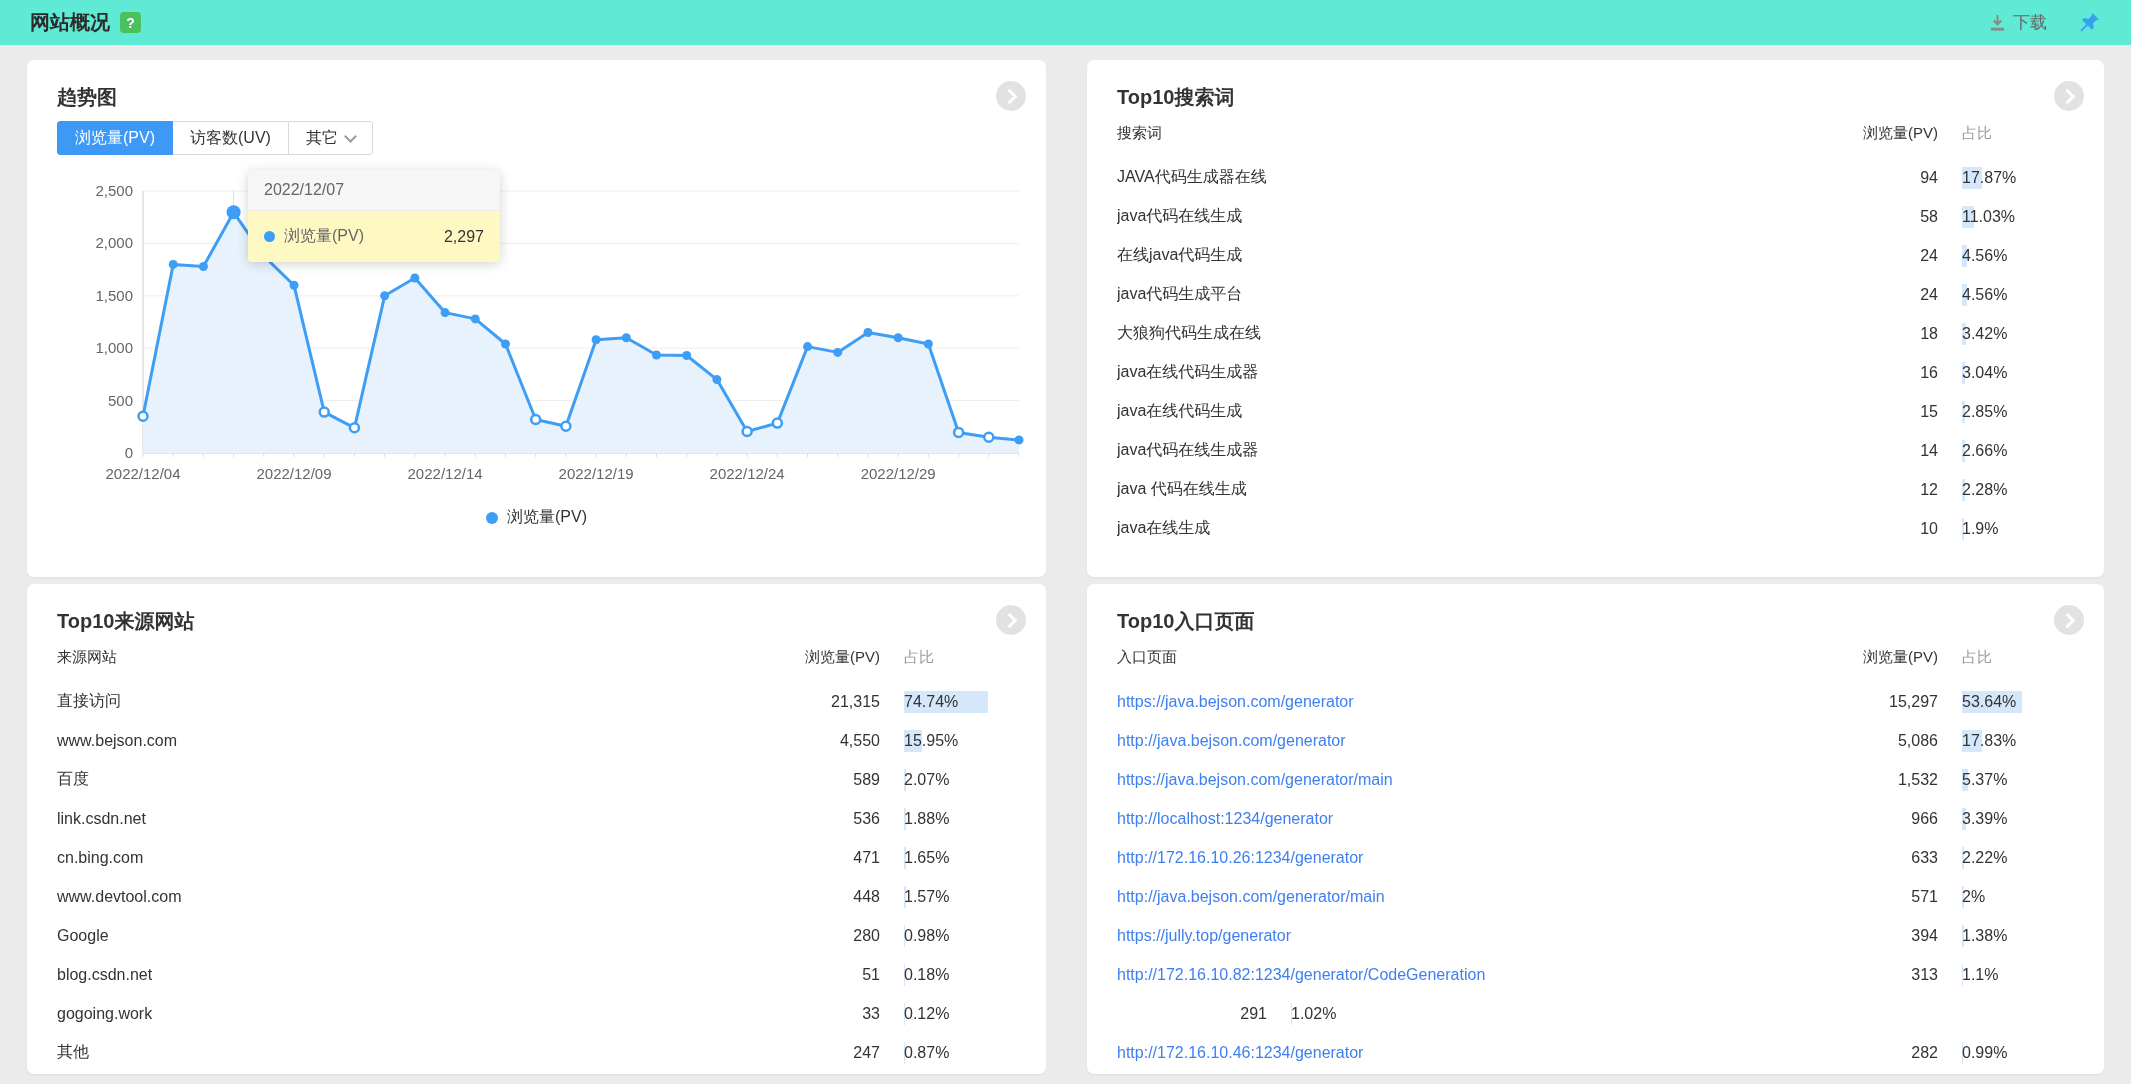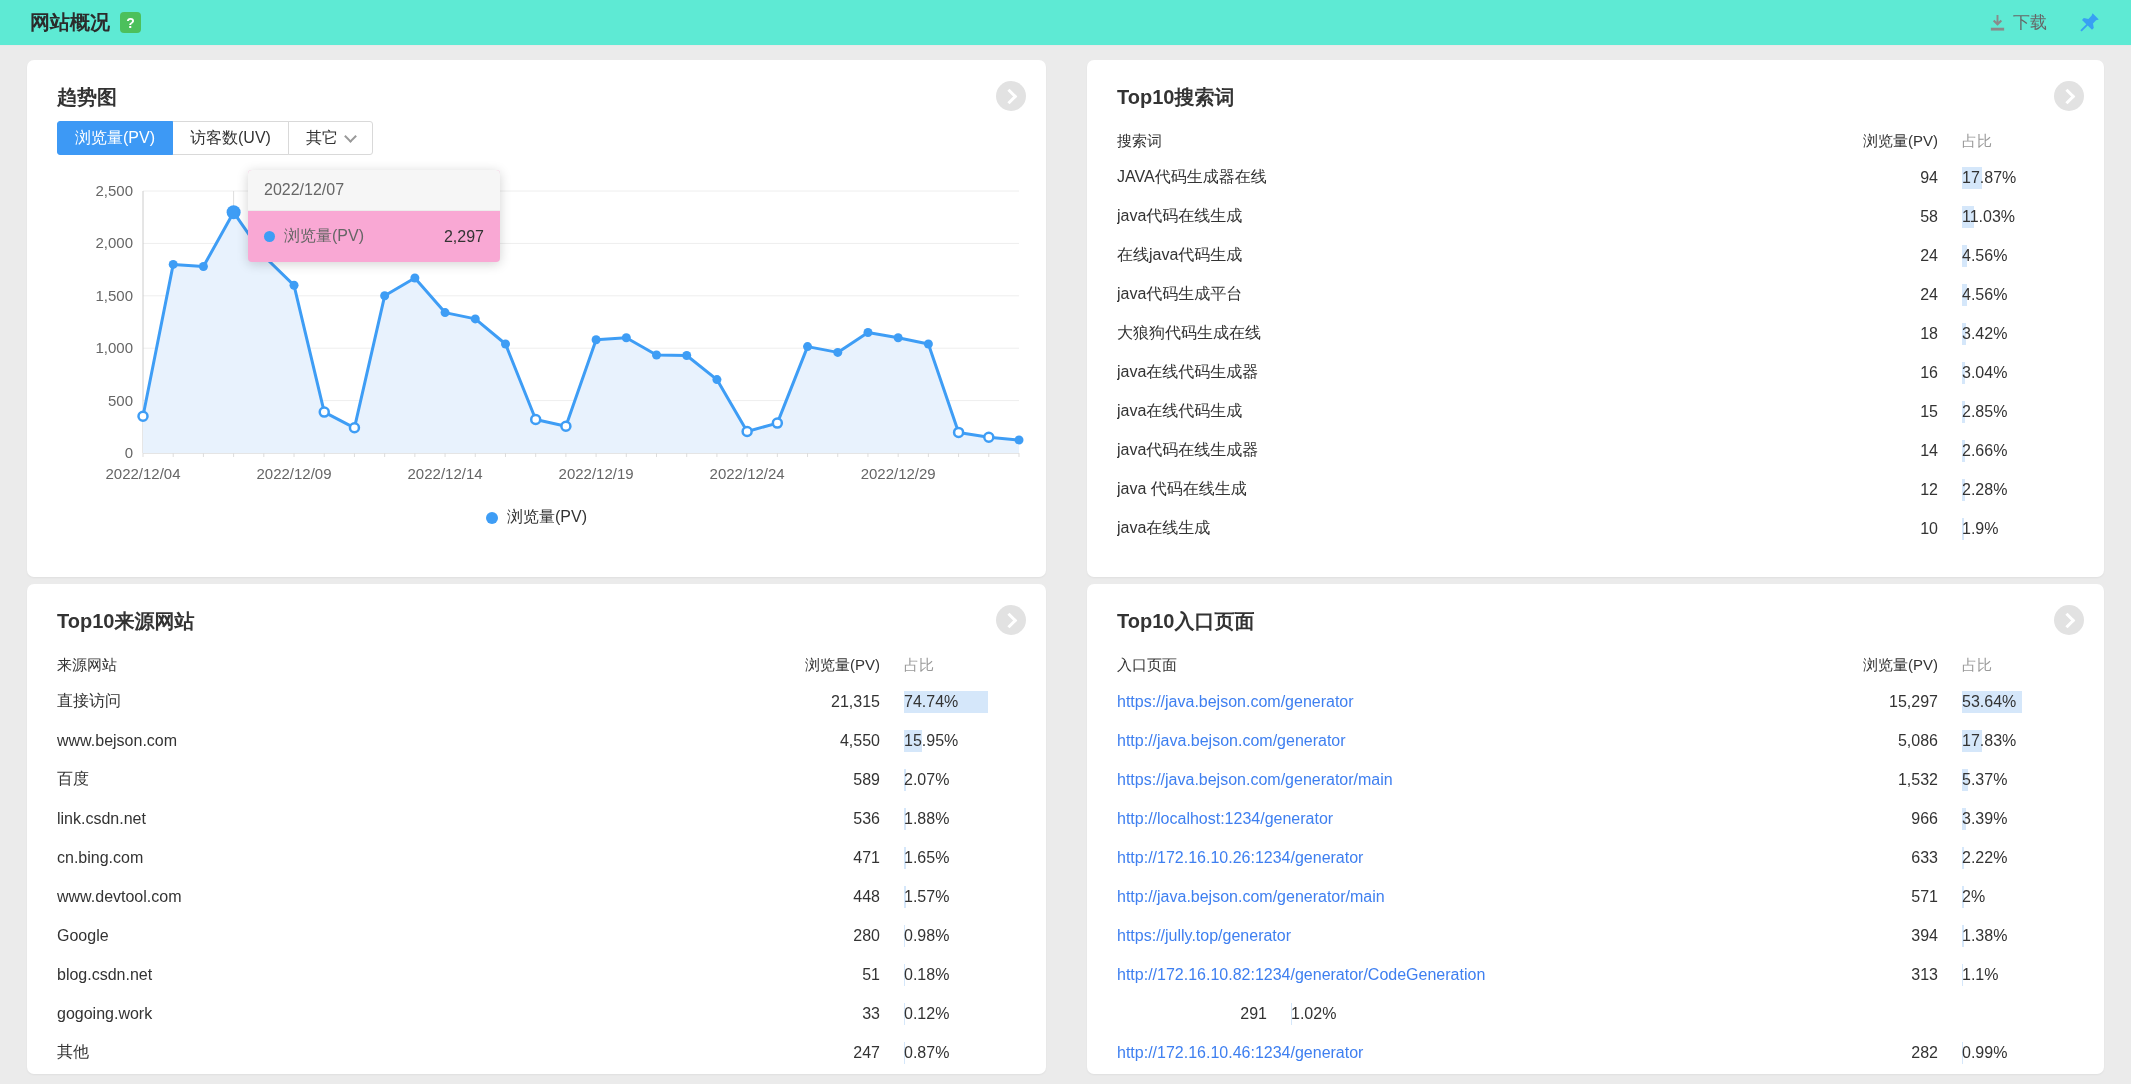--- a/index.html
+++ b/index.html
@@ -64,33 +64,33 @@
     border-right:2px solid #999;border-bottom:2px solid #999;transform:rotate(45deg);
   }
   .trend-chart{position:absolute;left:20px;top:118px;}
   .legend{
     position:absolute;left:0;top:447px;width:100%;
     display:flex;align-items:center;justify-content:center;gap:9px;
     font-size:16px;color:#333;cursor:pointer;
   }
   .legend .dot{width:12px;height:12px;border-radius:50%;background:#3e9df5;}
   .tooltip{
-    position:absolute;left:221px;top:110px;width:252px;background:#f9a8d4;
+    position:absolute;left:221px;top:110px;width:252px;background:#fef9c3;
     border-radius:4px;box-shadow:0 2px 12px rgba(0,0,0,0.18);z-index:5;overflow:hidden;
   }
   .tt-head{
     background:#f6f6f6;border-bottom:1px solid #ececec;color:#666;font-size:16px;
     padding:11px 16px;
   }
   .tt-row{display:flex;align-items:center;padding:15px 16px;font-size:16px;color:#666;}
   .tt-row .dot{width:11px;height:11px;border-radius:50%;background:#3e9df5;margin-right:9px;}
   .tt-val{margin-left:auto;color:#333;}
   
   .tablewrap{position:absolute;left:30px;right:30px;top:64px;}
-  .thead{display:flex;align-items:center;height:34px;color:#999;font-size:15px;}
+  .thead{display:flex;height:34px;color:#999;font-size:15px;}
   .trow{display:flex;align-items:center;height:39px;font-size:16px;}
   .tname{flex:1;color:#333;white-space:nowrap;overflow:hidden;text-overflow:ellipsis;padding-right:20px;}
   .tname.link{color:#3e7ff0;cursor:pointer;}
   .tpv{width:150px;text-align:right;color:#333;flex:none;}
   .tpct{width:112px;margin-left:24px;flex:none;position:relative;height:24px;line-height:24px;}
   .tpct .bar{position:absolute;left:0;top:1px;bottom:1px;background:#d5e7fa;}
   .tpct .txt{position:relative;color:#333;}
   .thead .tpct{height:auto;line-height:normal;}
   svg text{font-family:"Liberation Sans","DejaVu Sans",sans-serif;}
 </style>

